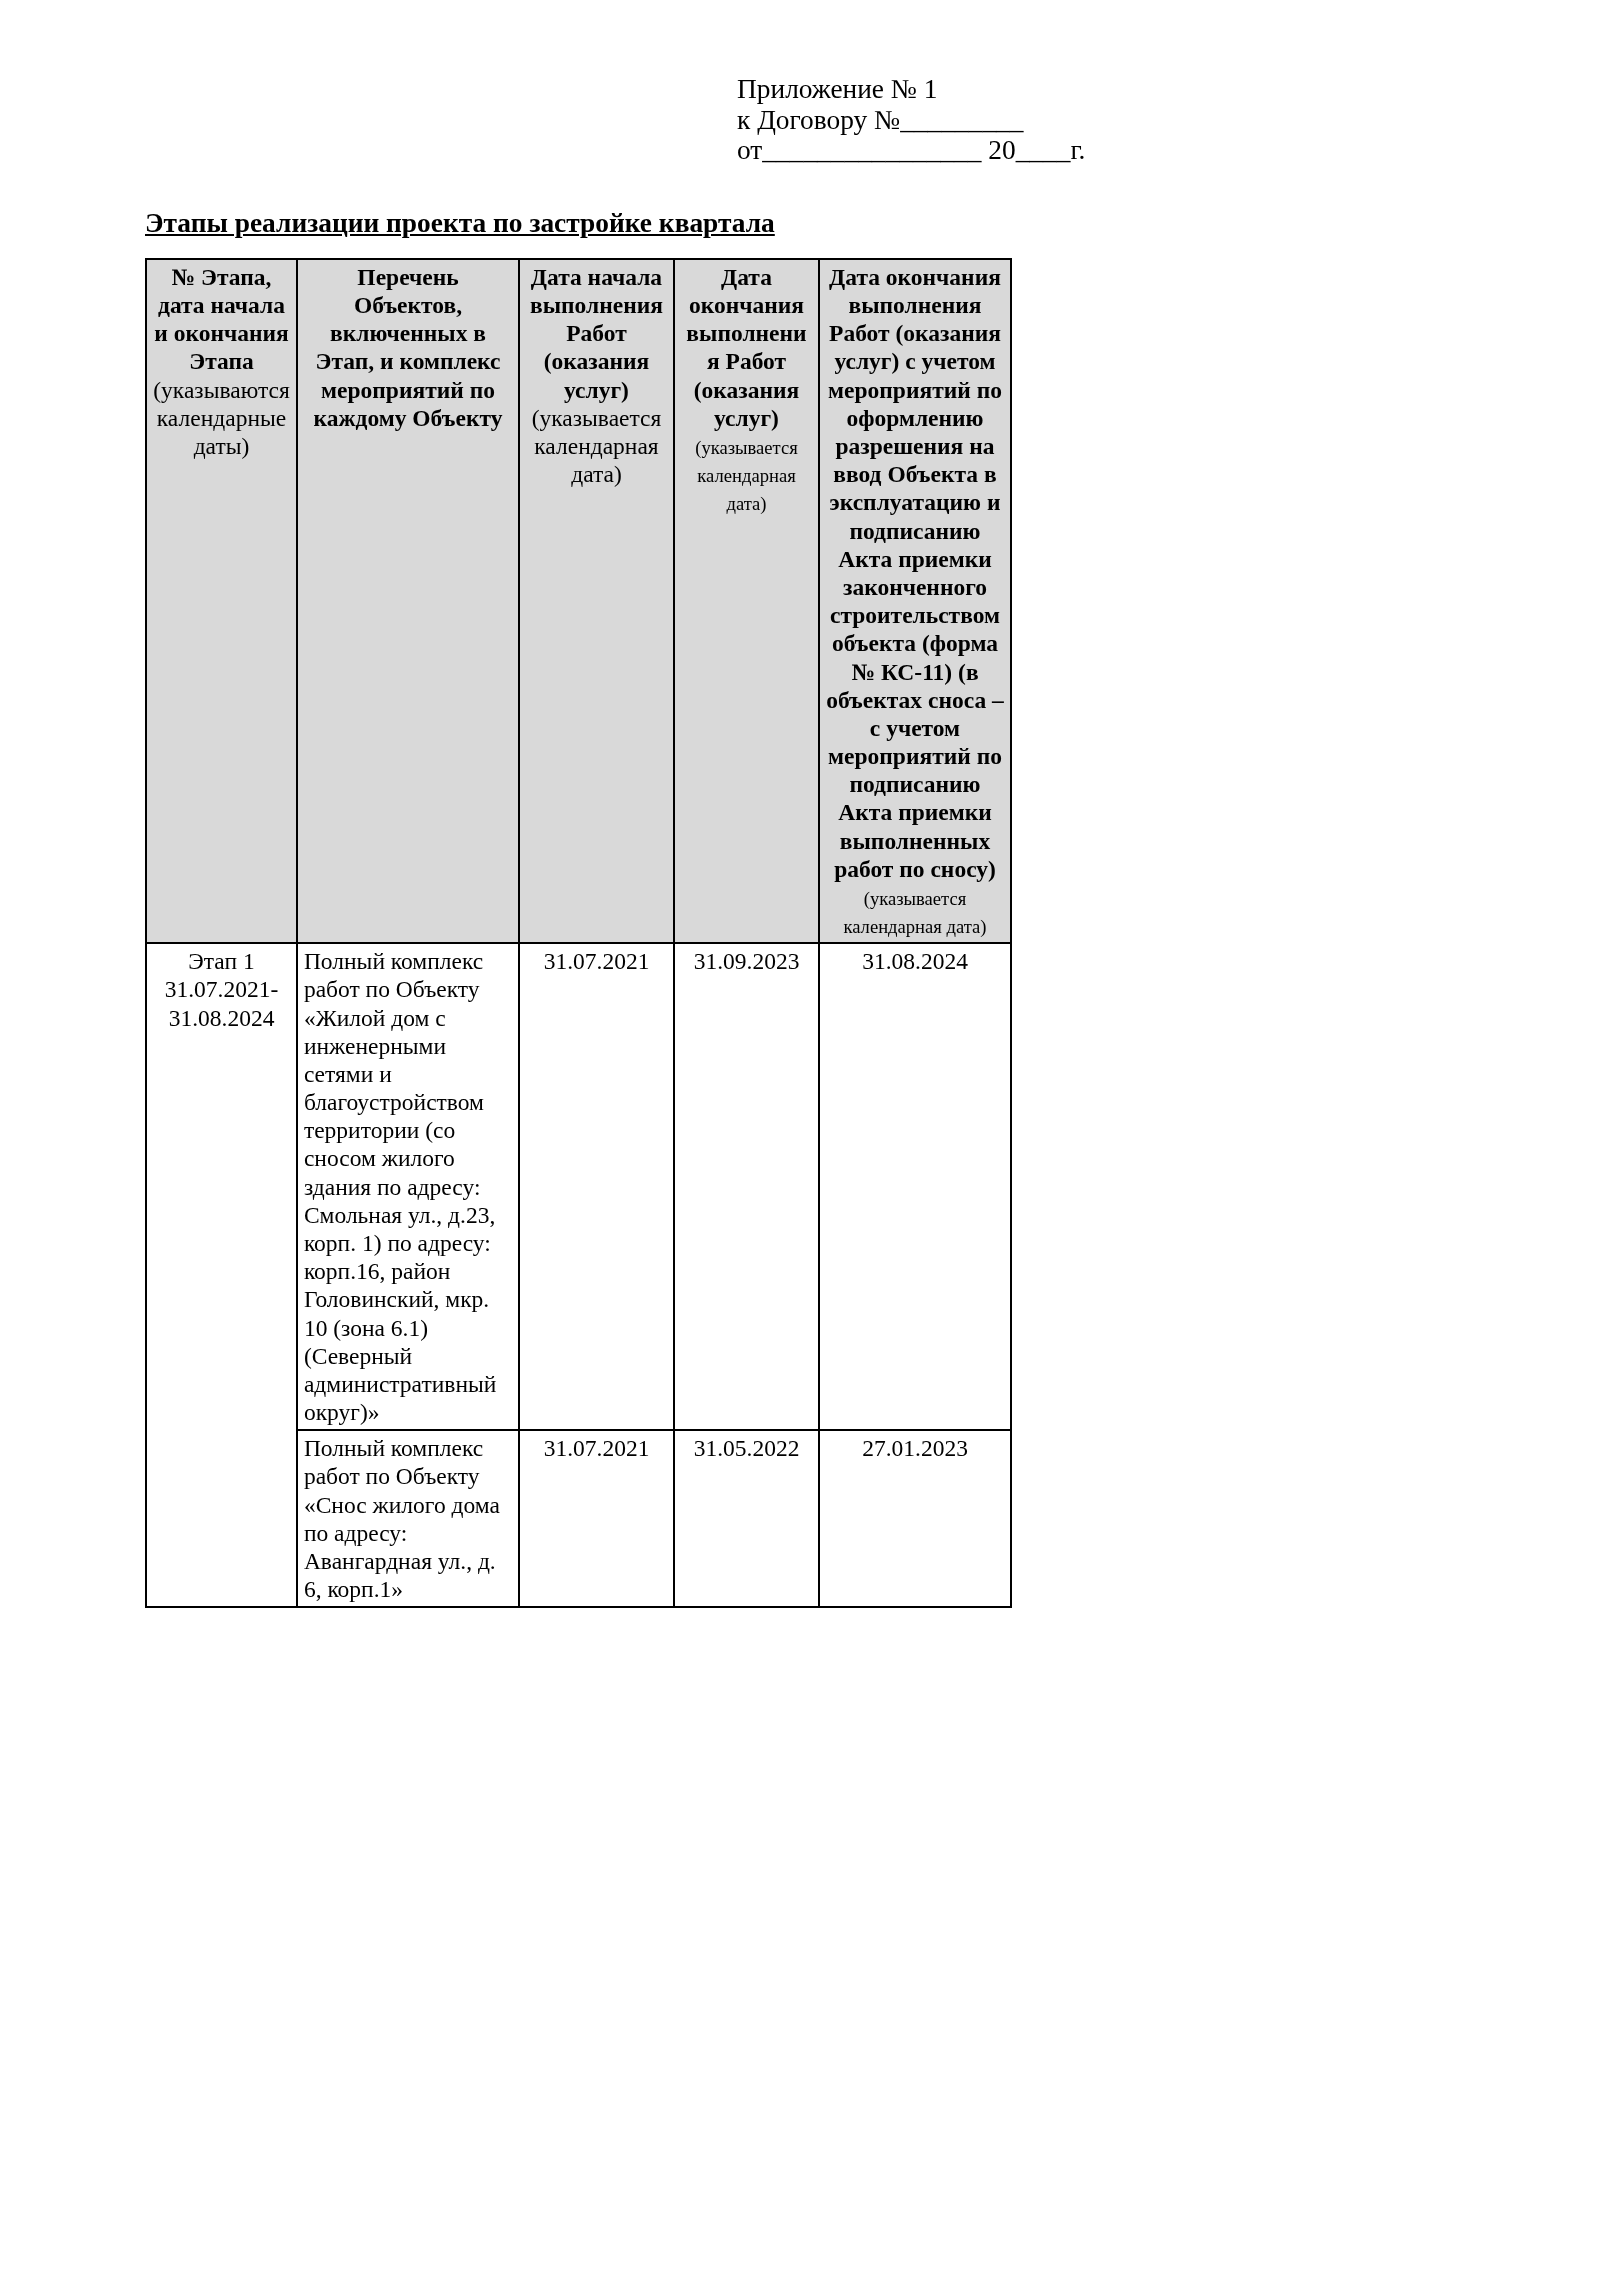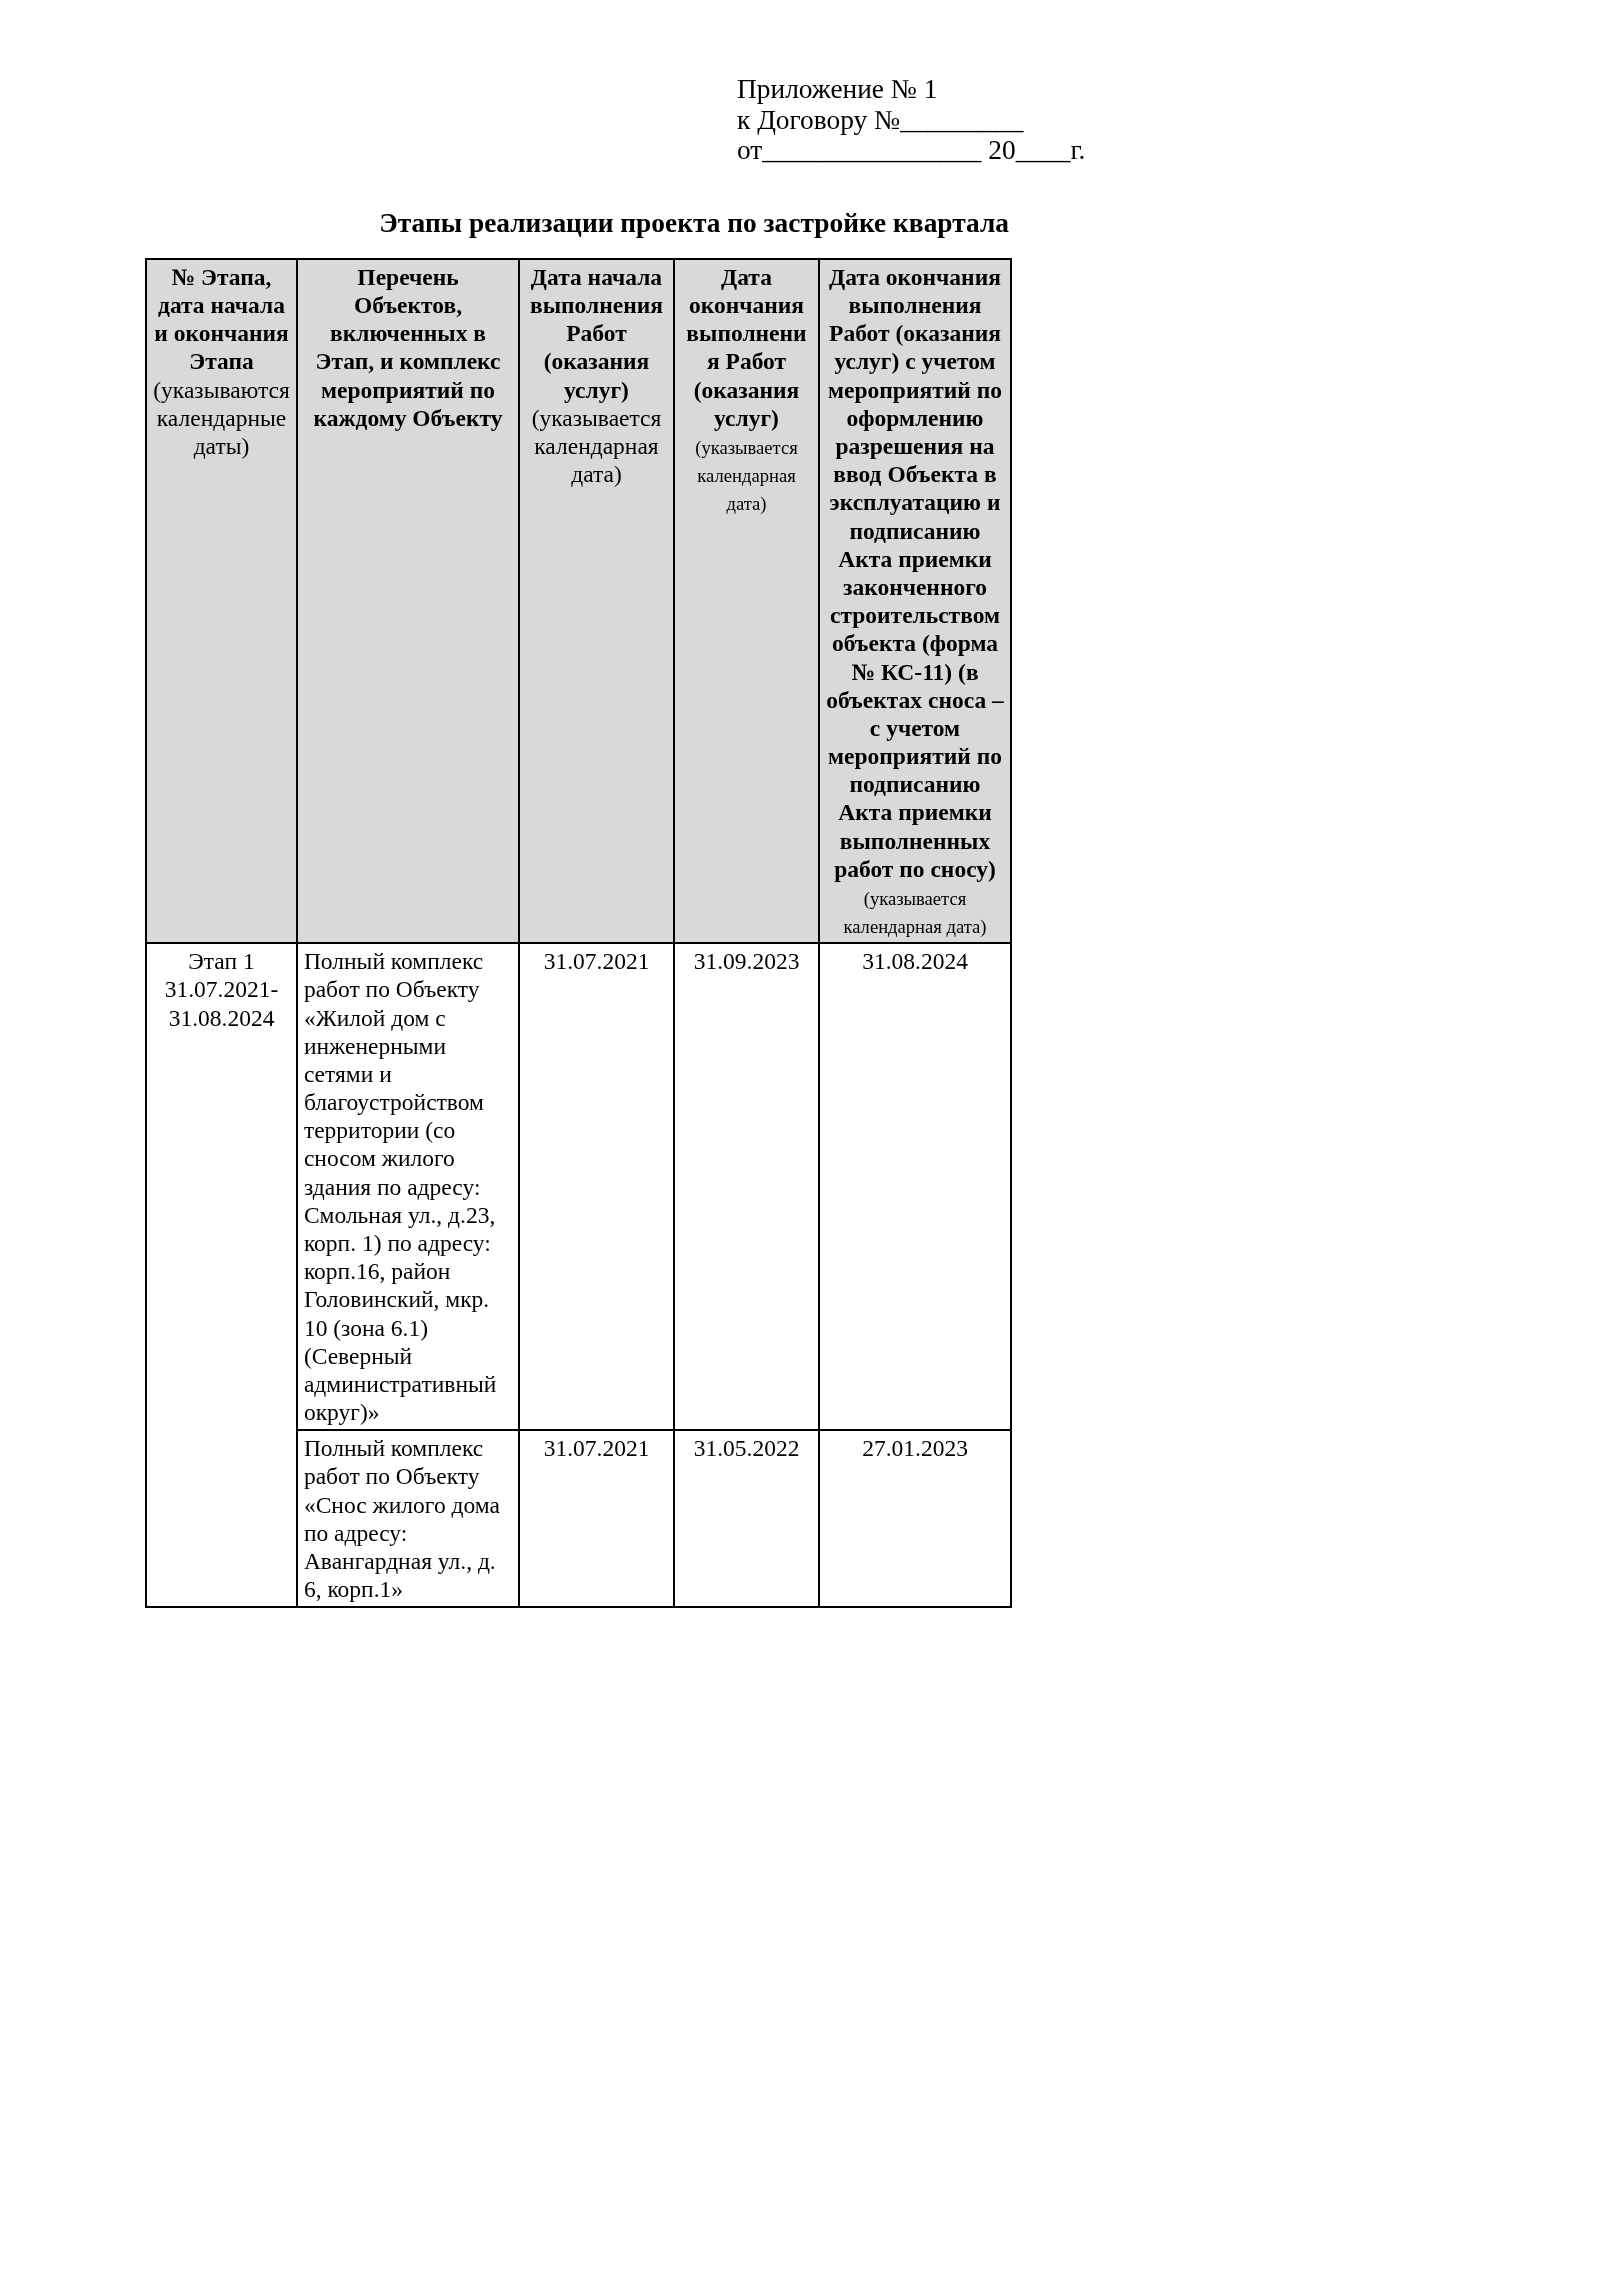--- a/index.html
+++ b/index.html
@@ -22,23 +22,24 @@
     top: 74px;
     font-size: 27.4px;
     line-height: 1.12;
     white-space: nowrap;
   }
   .doc-title {
     position: absolute;
     left: 145px;
     top: 208px;
     width: 864px;
-    text-align: right;
+    text-align: left;
     font-weight: bold;
     font-size: 27.4px;
+    text-decoration: underline;
   }
   table.stages-table {
     position: absolute;
     left: 145px;
     top: 258px;
     width: 864px;
     border-collapse: collapse;
     table-layout: fixed;
     font-size: 23.5px;
     line-height: 1.2;

